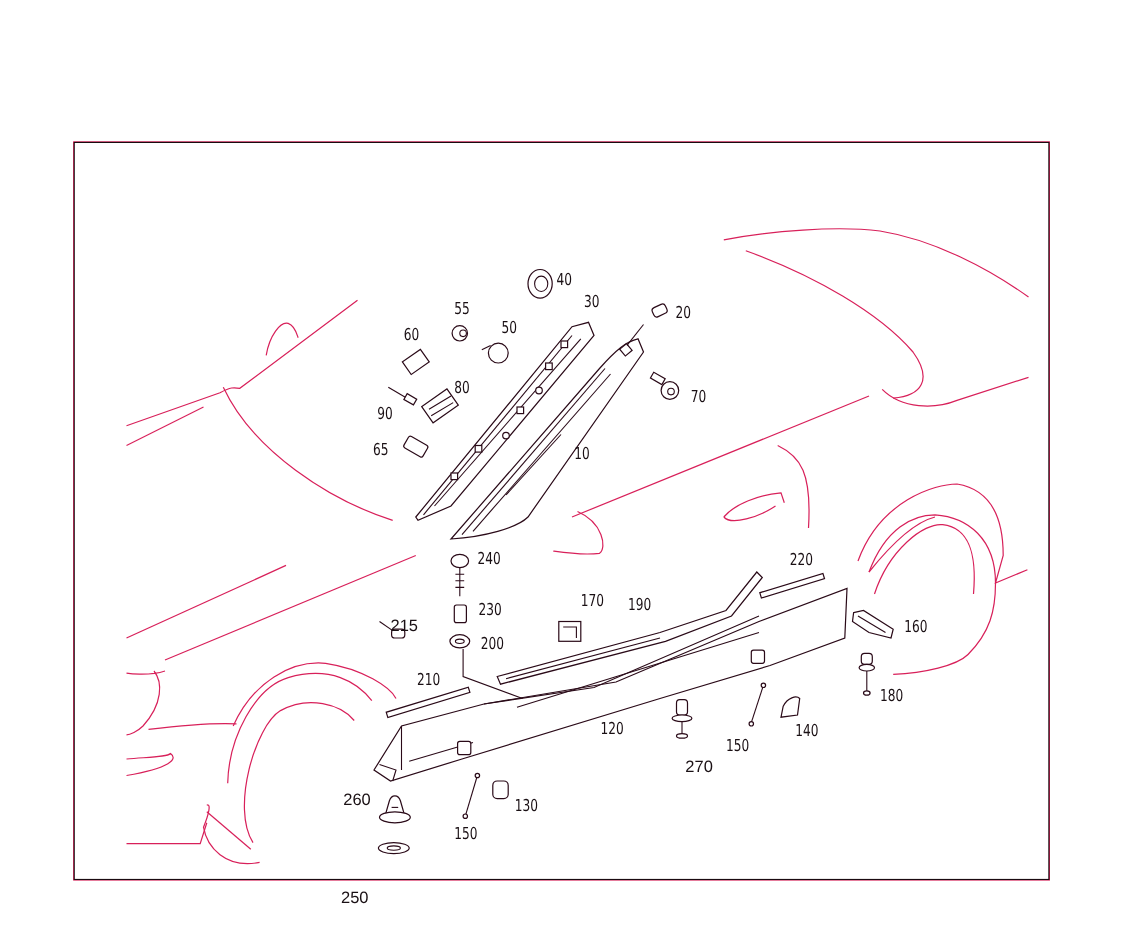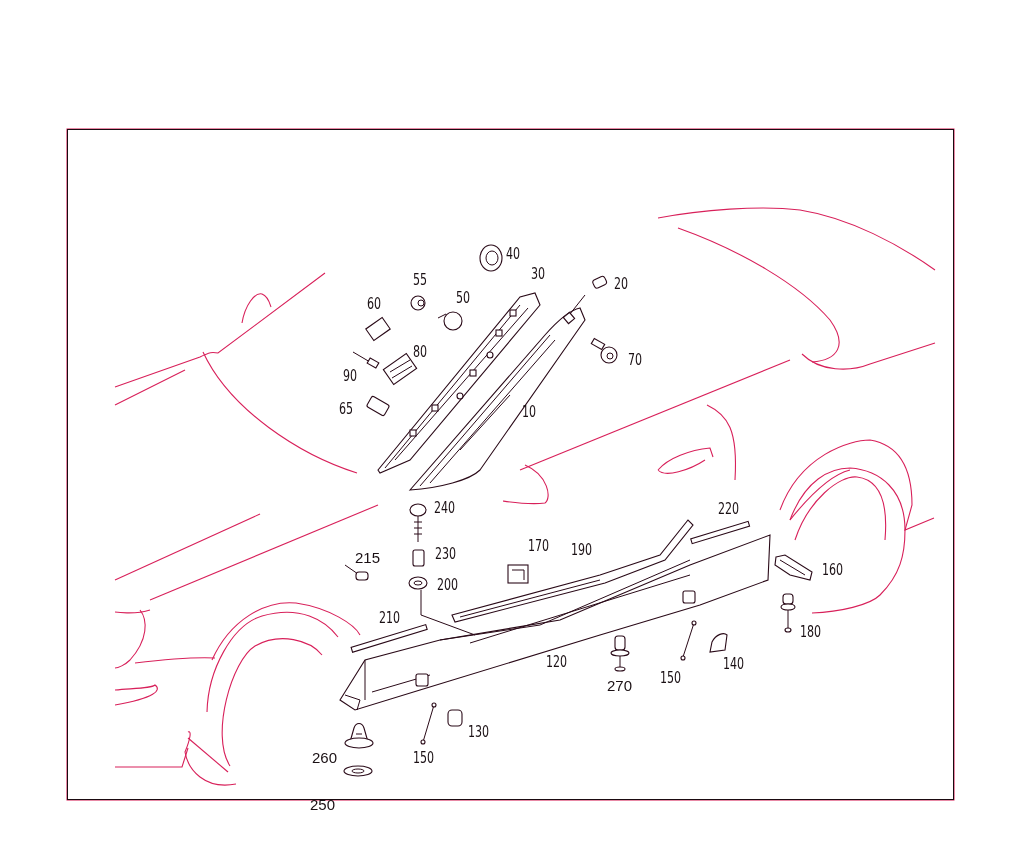--- a/index.html
+++ b/index.html
@@ -6,21 +6,21 @@
   body { width: 1024px; height: 851px; position: relative; overflow: hidden;
          font-family: "DejaVu Sans Condensed", "DejaVu Sans", sans-serif; }
   #frame { position: absolute; left: 67px; top: 129px; width: 887px; height: 671px;
            border: 1.5px solid #1a0a10; box-shadow: 0 0 0 0.5px #d0104a; box-sizing: border-box; }
   svg#diagram { position: absolute; left: 0; top: 0; width: 1024px; height: 851px; }
   .car { fill: none; stroke: #d8205a; stroke-width: 1.1; }
   .part { fill: #ffffff; stroke: #2a0a18; stroke-width: 1.1; }
   .partline { fill: none; stroke: #2a0a18; stroke-width: 1; }
   .lbl { position: absolute; font-size: 15px; color: #1a1014; letter-spacing: 0px;
          transform: scaleX(0.82); transform-origin: left top; line-height: 15px; }
-  .lbl.b { font-family: "Liberation Sans", sans-serif; transform: none; font-size: 15px; }
+  .lbl.b { font-family: "Liberation Sans", sans-serif; transform: none; font-size: 15px; margin-top: 12px; }
 </style>
 </head>
 <body>
 
 <div id="frame"></div>
 
 <svg id="diagram" viewBox="0 0 1024 851">
 
   <g>
 
@@ -223,14 +223,14 @@
 <span class="lbl" style="left:528px;top:539px">170</span>
 <span class="lbl" style="left:800px;top:625px">180</span>
 <span class="lbl" style="left:571px;top:543px">190</span>
 <span class="lbl" style="left:437px;top:578px">200</span>
 <span class="lbl" style="left:379px;top:611px">210</span>
 <span class="lbl b" style="left:355px;top:550px">215</span>
 <span class="lbl" style="left:718px;top:502px">220</span>
 <span class="lbl" style="left:435px;top:547px">230</span>
 <span class="lbl" style="left:434px;top:501px">240</span>
 <span class="lbl b" style="left:310px;top:797px">250</span>
-<span class="lbl b" style="left:312px;top:750px">260</span>
-<span class="lbl b" style="left:607px;top:678px">270</span>
+<span class="lbl b" style="left:312px;top:708px">260</span>
+<span class="lbl b" style="left:623px;top:678px">270</span>
 
 </body></html>

